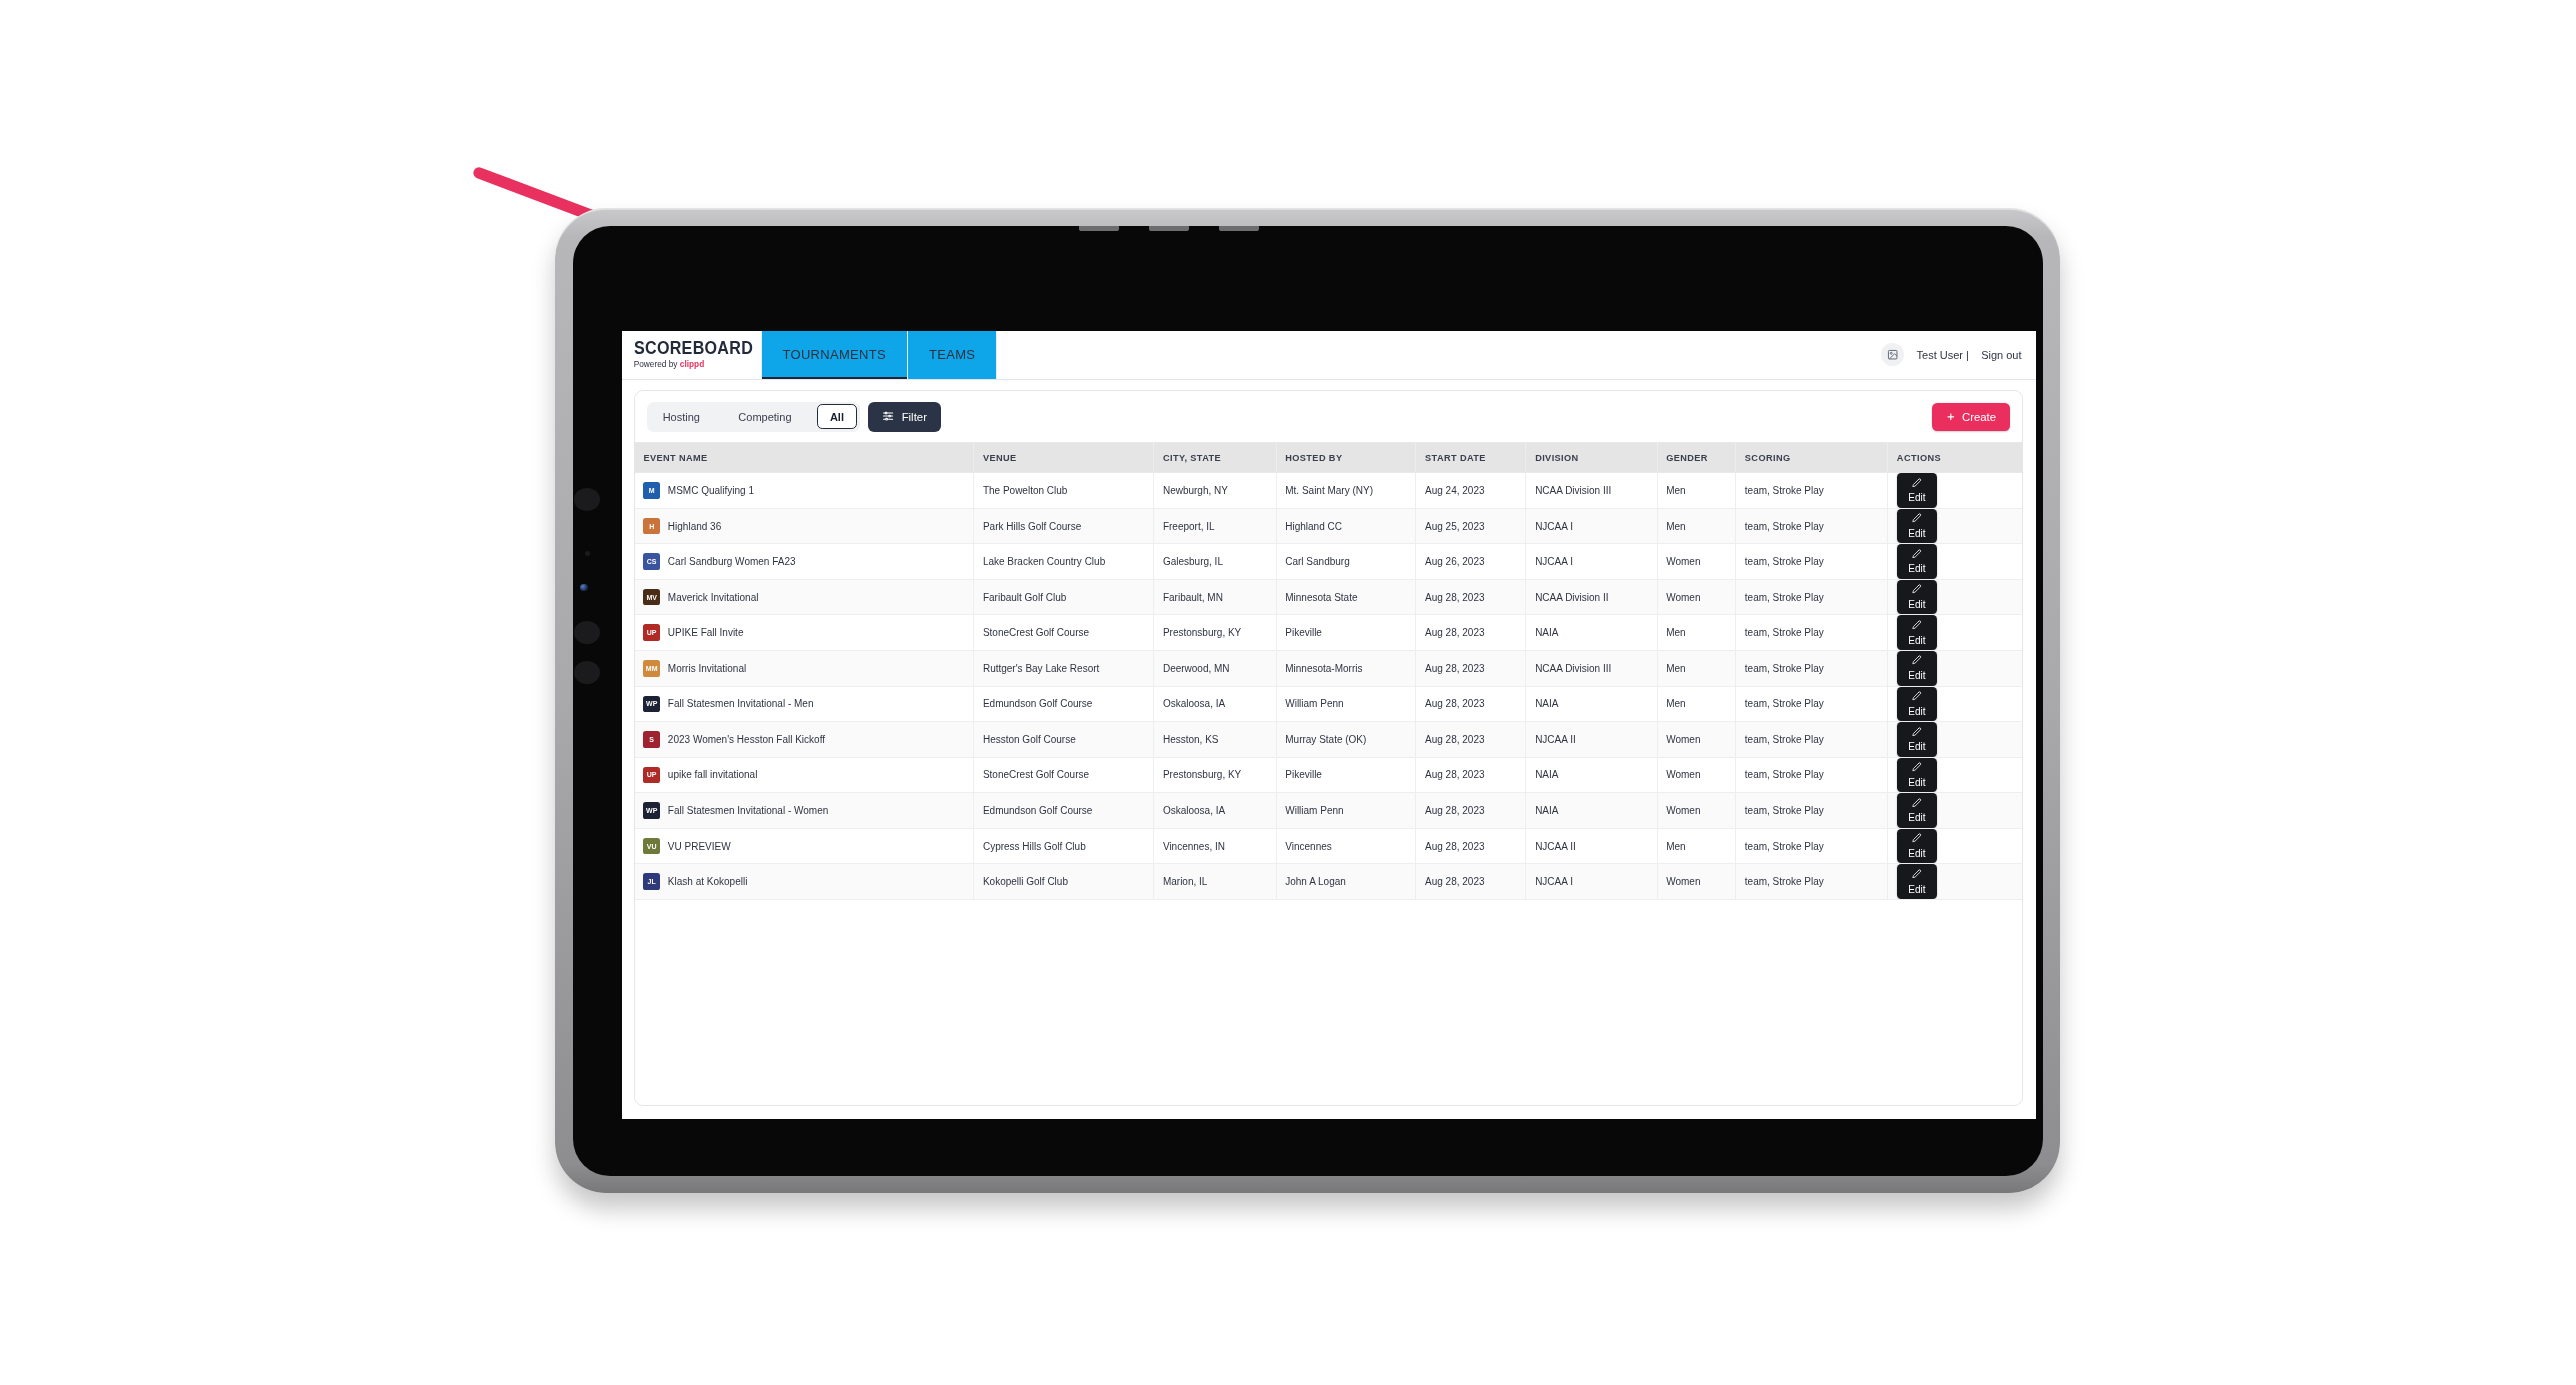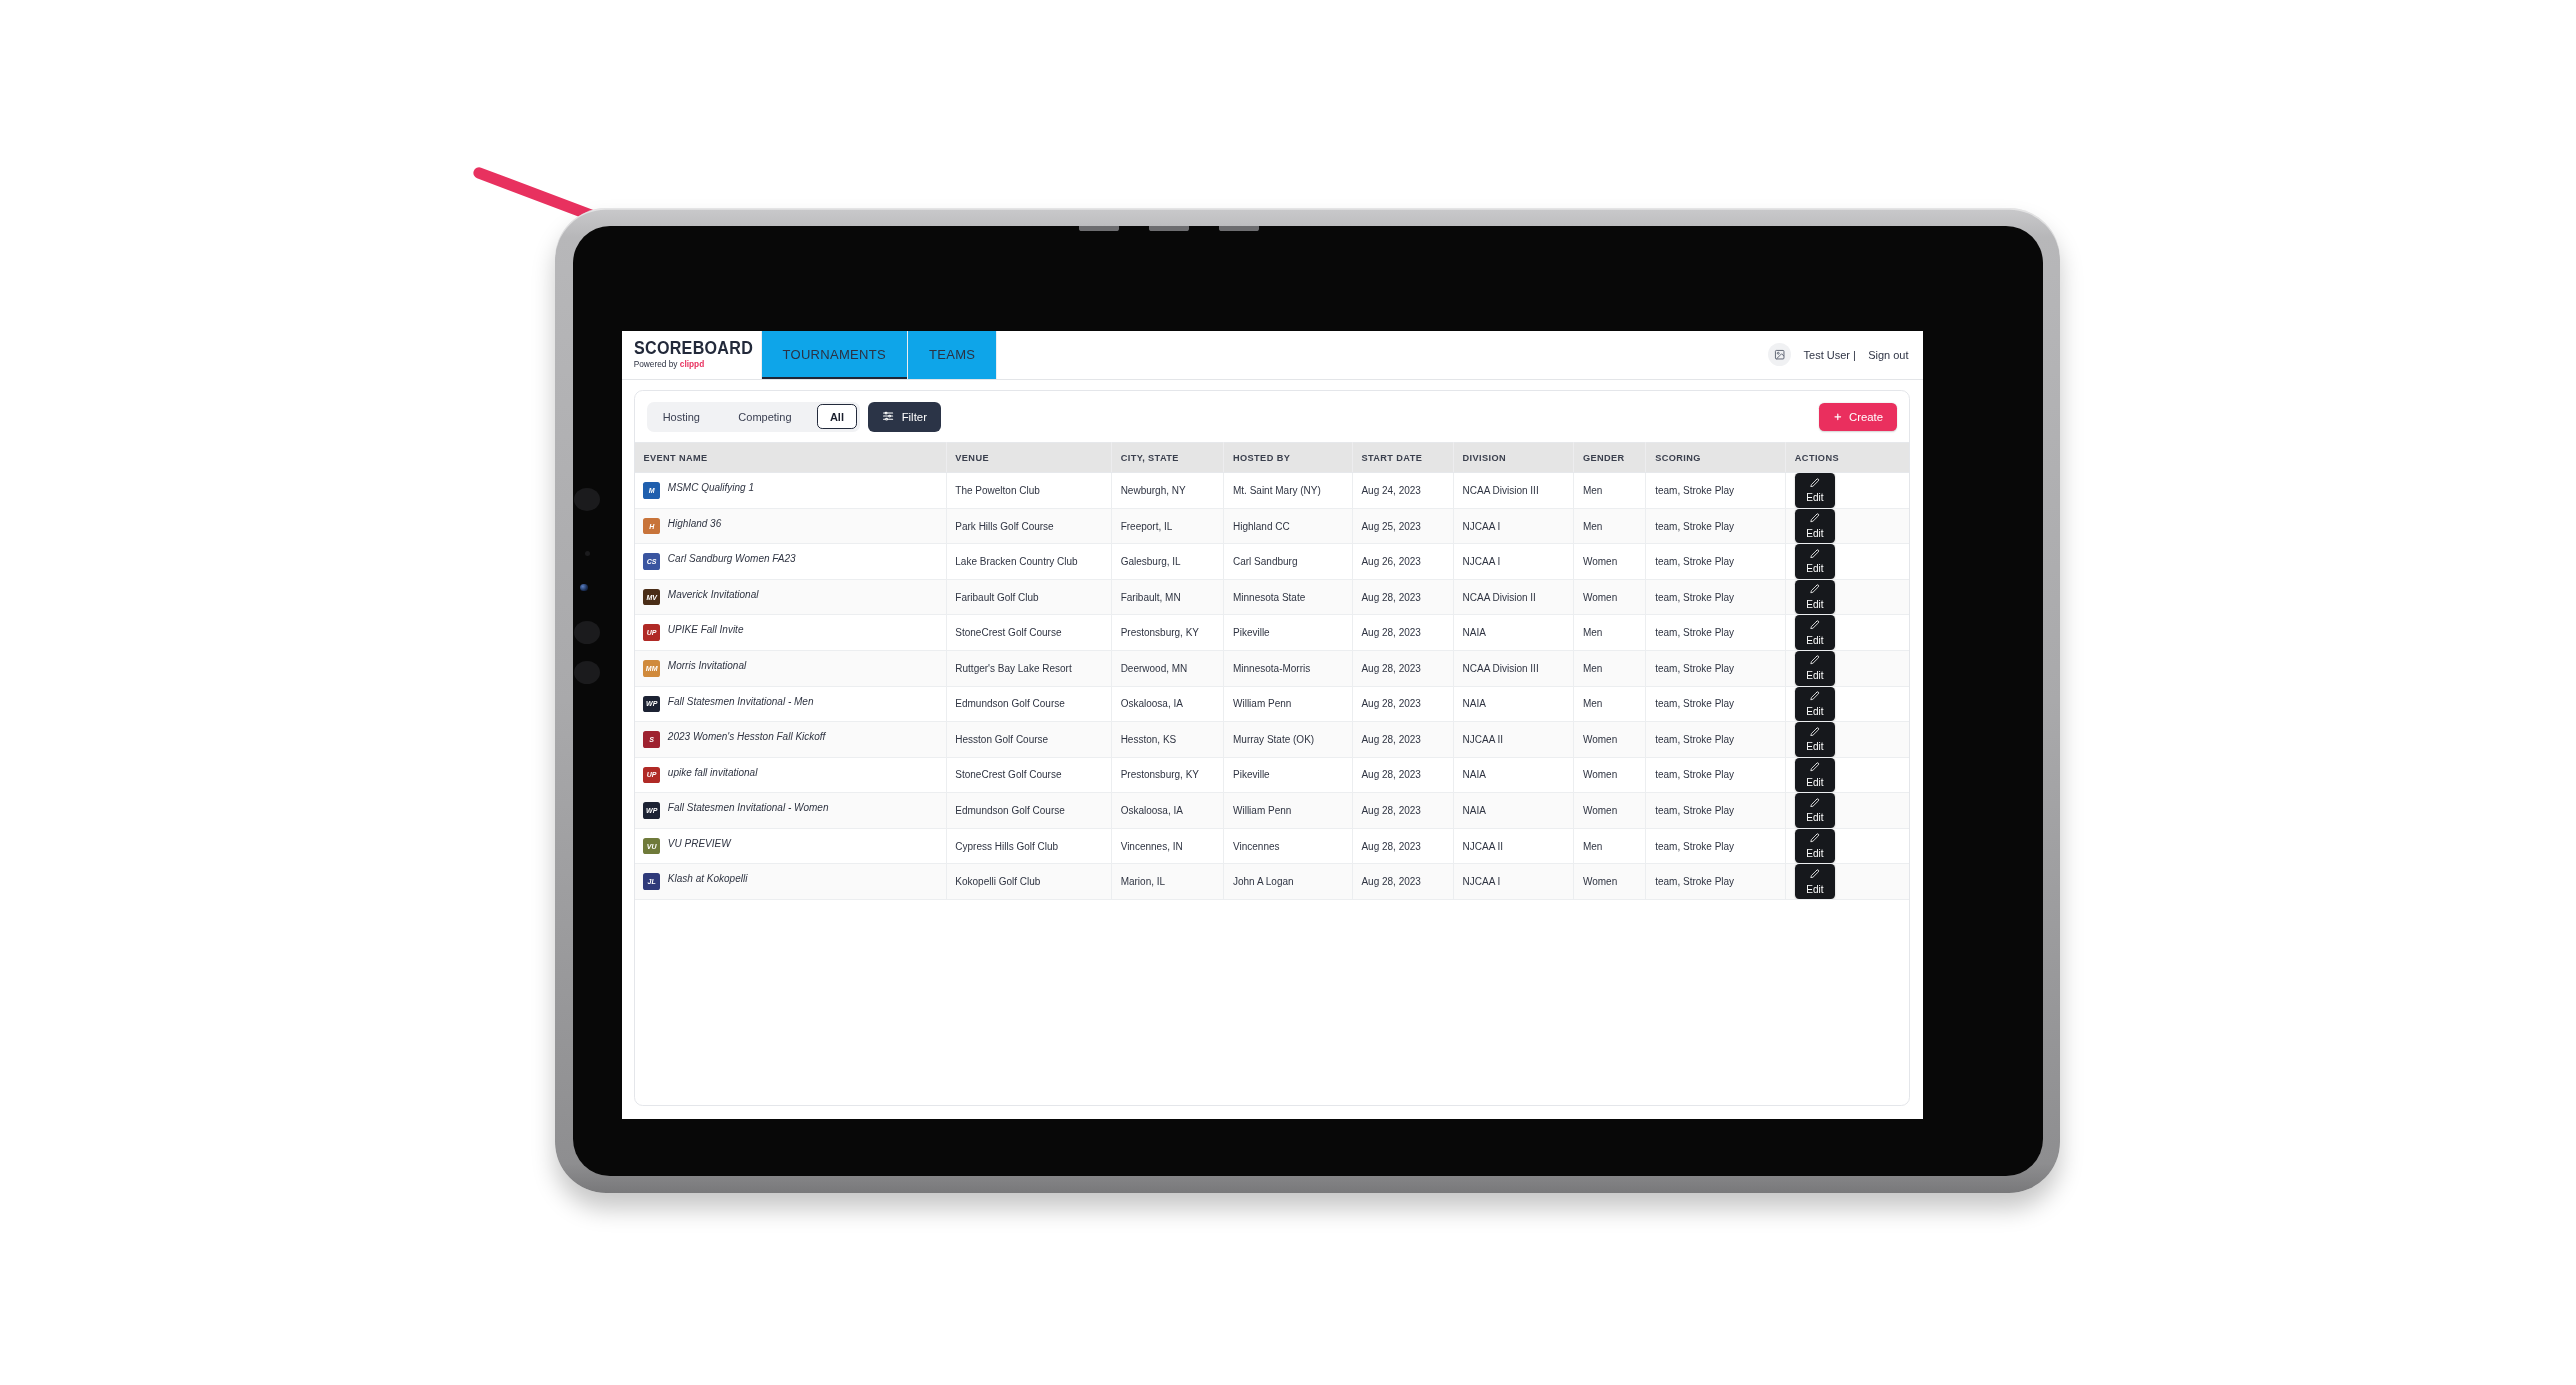--- a/index.html
+++ b/index.html
@@ -48,21 +48,21 @@
     position:absolute; top:0px; height:5.2px; background:#6d6d70; border-radius:0 0 2.6px 2.6px;
   }
   .side-dot { position:absolute; left:1.7px; border-radius:50%; background:#1b1b1d; }
   .lens { position:absolute; left:7.9px; width:7.9px; height:7.9px; border-radius:50%;
           background: radial-gradient(circle at 35% 35%, #5a7fc4 0%, #1b2f55 60%, #0b1020 100%); }
 
   
   #app {
     position: absolute;
     left: 49px; top: 105px;
-    width: 1301px; height: 788px;
+    width: 1414px; height: 788px;
     background: #ffffff;
     overflow: hidden;
   }
 
   
   #app-header {
     height: 49px;
     background:#fff;
     border-bottom: 0.9px solid #e3e5e8;
     display:flex; align-items:stretch;
@@ -152,21 +152,21 @@
     white-space:nowrap;
   }
   thead th:last-child { border-right:none; }
   tbody td {
     border-bottom:0.9px solid #eceef0; border-right:0.9px solid #eceef0;
     font-size:10px; color:#2f3442; padding: 0 8.7px; height:29px;
     white-space:nowrap; overflow:hidden; text-overflow:ellipsis;
   }
   tbody td:last-child { border-right:none; }
   tbody tr:nth-child(even) { background:#fafafa; }
-  .ev-cell { display:flex; gap:7.9px;font-style:italic; }
+  .ev-cell { display:flex; align-items:center; gap:7.9px; }
   .team-logo {
     width:16.6px; height:16.6px; flex:0 0 16.6px; border-radius:2.6px;
     display:flex; align-items:center; justify-content:center;
     font-size:7px; font-weight:700; color:#fff; overflow:hidden;
     line-height:1;
   }
   .edit-btn {
     display:inline-flex; align-items:center; gap:5.2px;
     background:#16181c; color:#fff; font-size:10px;
     padding: 4.4px 11.4px; border-radius:4.4px; cursor:pointer;

